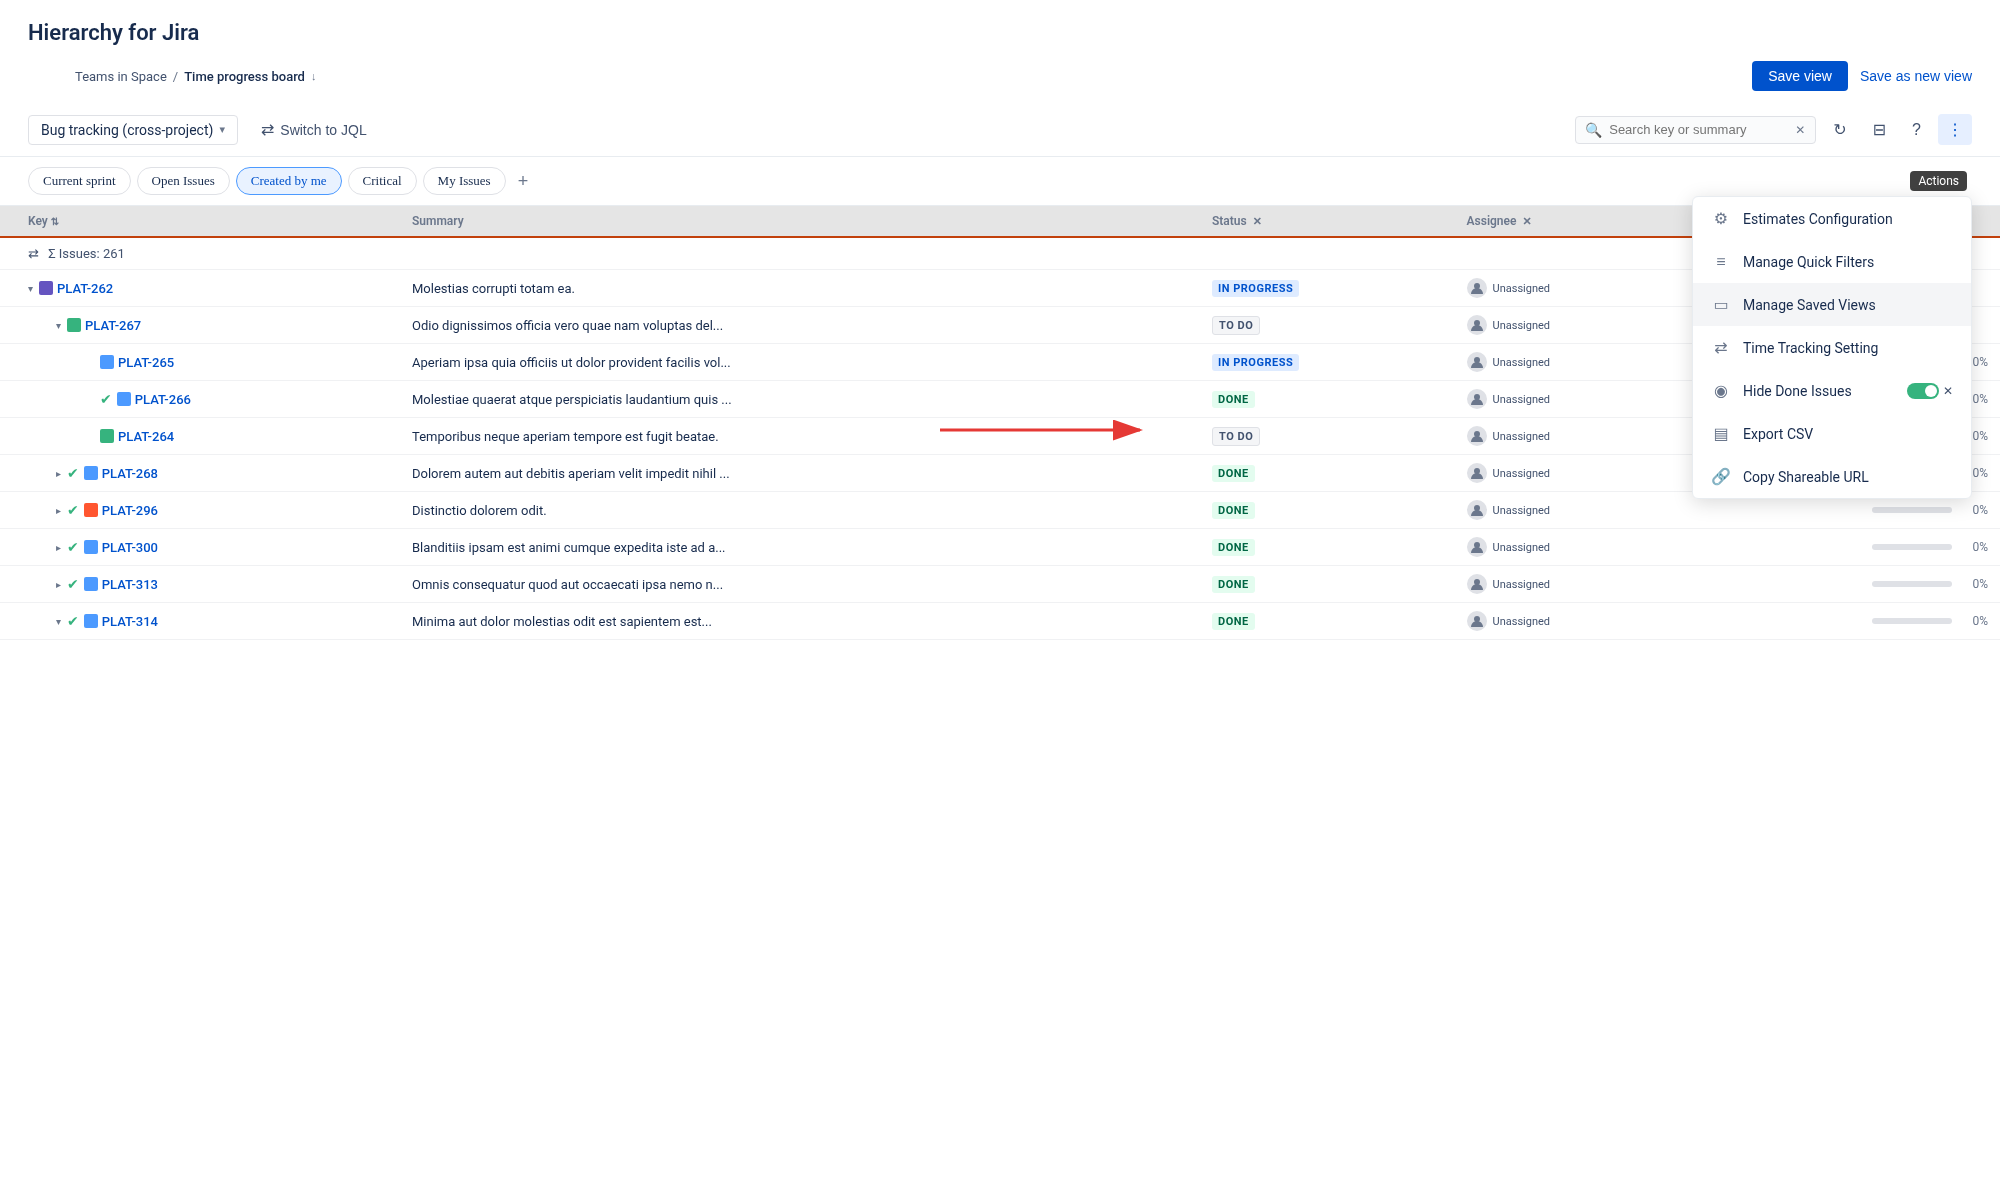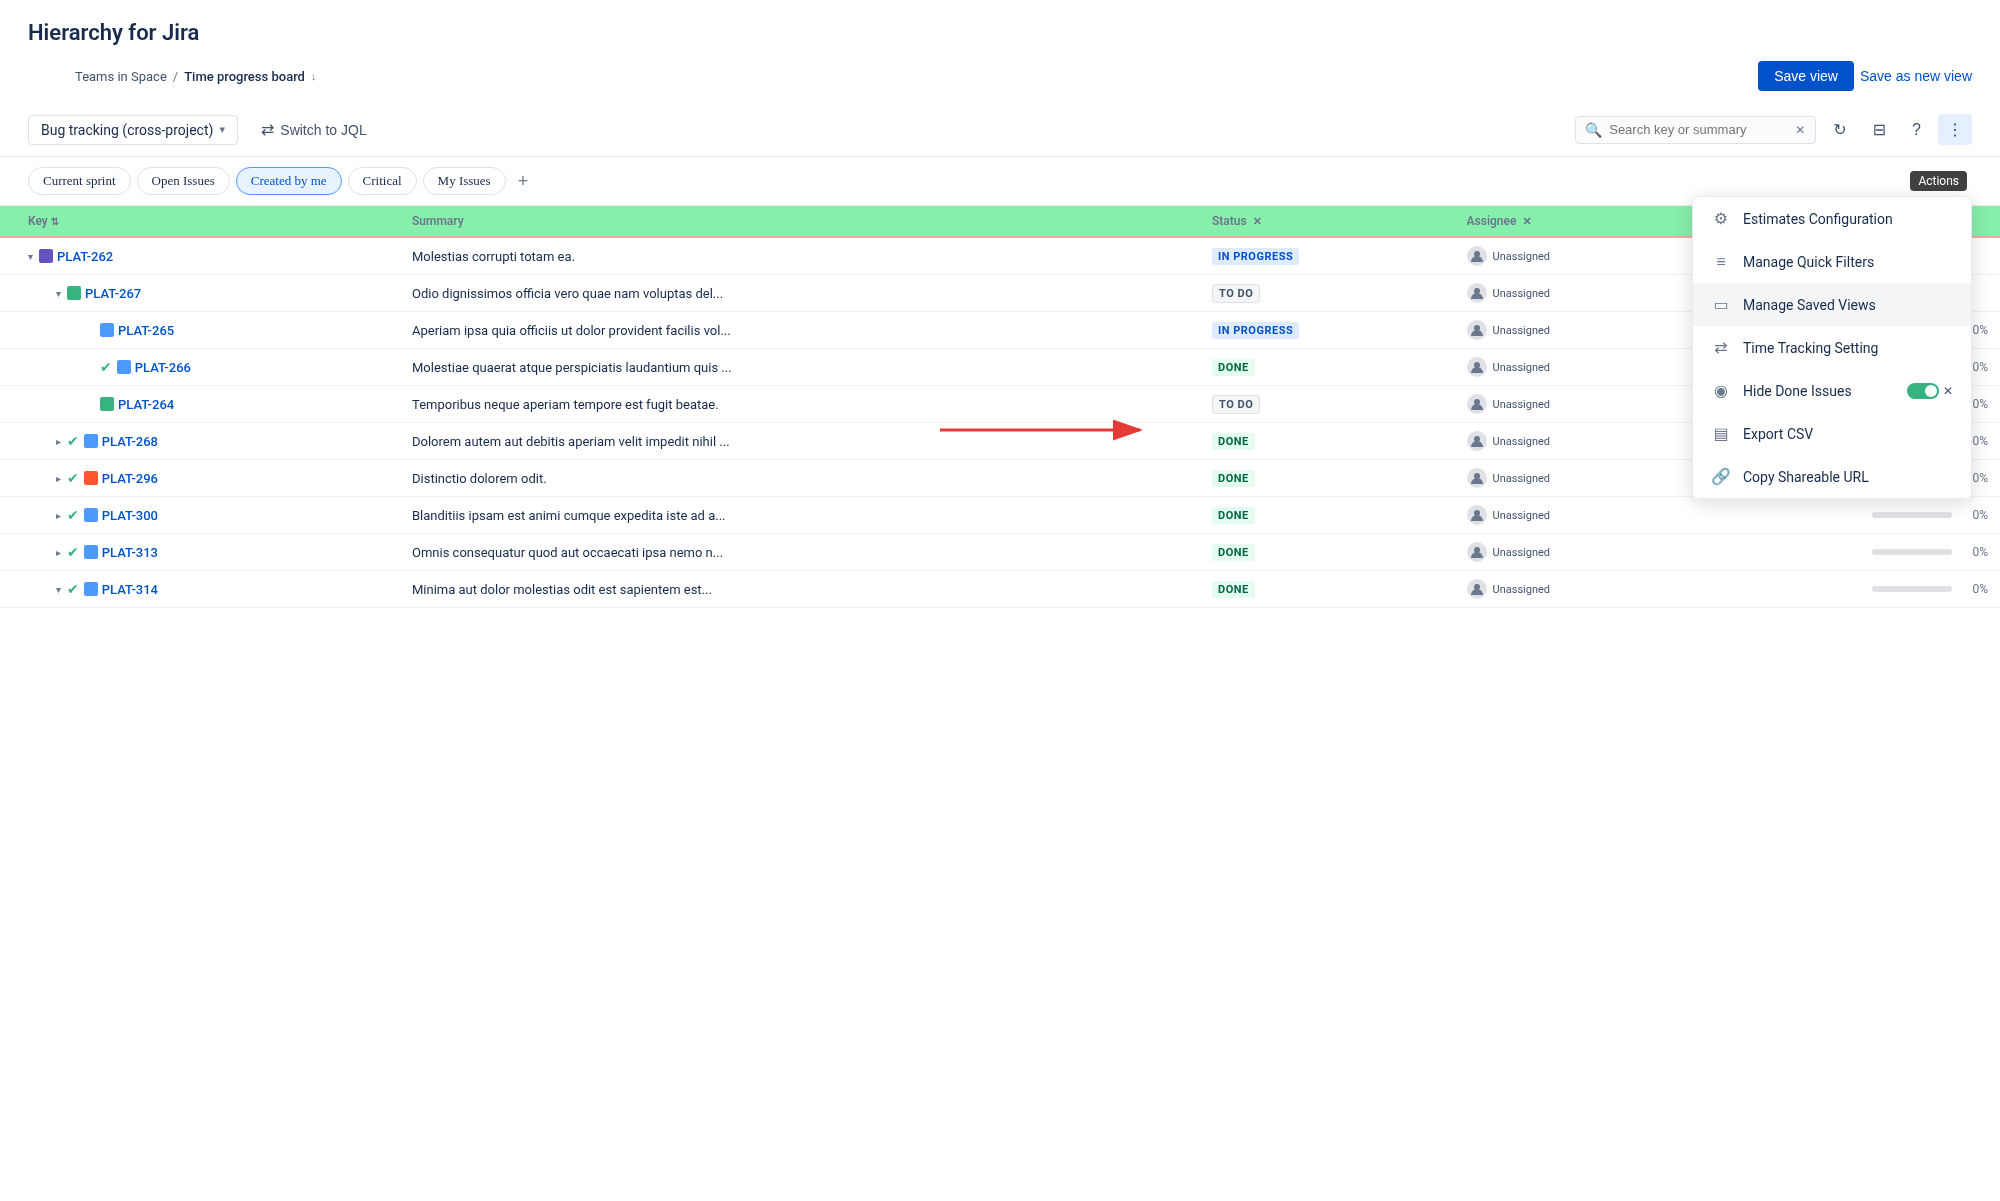--- a/index.html
+++ b/index.html
@@ -8,21 +8,21 @@
     .app-header { padding: 20px 28px 8px 28px; }
     .app-title { font-size: 22px; font-weight: 600; color: #172b4d; }
 
     .breadcrumb-bar { display: flex; align-items: center; justify-content: space-between; padding: 8px 28px 12px 28px; }
     .breadcrumb { display: flex; align-items: center; gap: 6px; font-size: 13px; color: #42526e; }
     .breadcrumb-sep { color: #6b778c; }
     .breadcrumb-link { color: #42526e; text-decoration: none; margin-left: 47px; }
     .breadcrumb-current { color: #172b4d; font-weight: 500; }
     .breadcrumb-arrow { font-size: 11px; color: #6b778c; }
 
-    .header-actions { display: flex; align-items: center; gap: 6px; }
+    .header-actions { display: flex; align-items: center; gap: 12px; }
     .btn-save-view { background: #0052cc; color: #fff; border: none; border-radius: 4px; padding: 7px 16px; font-size: 14px; font-weight: 500; cursor: pointer; }
     .btn-save-new { background: none; border: none; color: #0052cc; font-size: 14px; cursor: pointer; }
 
     .toolbar { display: flex; align-items: center; justify-content: space-between; padding: 10px 28px; border-bottom: 1px solid #e8ecf0; }
     .toolbar-left { display: flex; align-items: center; gap: 10px; }
     .filter-dropdown { display: flex; align-items: center; gap: 6px; border: 1px solid #dfe1e6; border-radius: 4px; padding: 6px 12px; font-size: 14px; background: #fff; cursor: pointer; color: #172b4d; }
     .filter-dropdown .chevron { color: #6b778c; font-size: 11px; }
     .switch-jql { display: flex; align-items: center; gap: 6px; border: 1px solid transparent; border-radius: 4px; padding: 6px 12px; font-size: 14px; background: none; color: #42526e; cursor: pointer; }
     .switch-jql-icon { font-size: 16px; }
 
@@ -33,21 +33,21 @@
     .toolbar-icon-btn { background: none; border: 1px solid transparent; border-radius: 4px; padding: 5px 8px; cursor: pointer; color: #42526e; font-size: 16px; display: flex; align-items: center; justify-content: center; }
     .toolbar-icon-btn.active { background: #e6efff; color: #0052cc; }
 
     .filter-tabs { display: flex; align-items: center; padding: 10px 28px; gap: 6px; border-bottom: 1px solid #e8ecf0; }
     .filter-tab { border: 1px solid #dfe1e6; border-radius: 20px; padding: 5px 14px; font-size: 13px; cursor: pointer; color: #172b4d; background: #fff; font-family: Liberation Serif, serif; }
     .filter-tab.active { background: #e9f2ff; border-color: #4c9aff; color: #0052cc; }
     .add-filter-btn { border: none; background: none; font-size: 18px; color: #6b778c; cursor: pointer; padding: 2px 6px; border-radius: 4px; }
 
     .table-container { width: 100%; overflow-x: auto; position: relative; }
     .issues-table { width: 100%; border-collapse: collapse; }
-    .issues-table th { text-align: left; padding: 8px 12px; font-size: 12px; font-weight: 600; color: #6b778c; border-bottom: 2px solid #fca5a5; background: #86efac; position: sticky; top: 0; z-index: 1; white-space: nowrap; }
+    .issues-table th { text-align: left; padding: 8px 12px; font-size: 12px; font-weight: 600; color: #6b778c; border-bottom: 2px solid #c2410c; background: #e5e5e5; position: sticky; top: 0; z-index: 1; white-space: nowrap; }
     .issues-table th.key-col { padding-left: 28px; width: 220px; }
     .issues-table th.summary-col { width: 440px; }
     .issues-table th.status-col { width: 140px; }
     .issues-table th.assignee-col { width: 160px; }
     .issues-table th.progress-col { width: 140px; text-align: right; }
 
     .issues-table td { padding: 8px 12px; border-bottom: 1px solid #f0f1f3; vertical-align: middle; font-size: 13px; }
 
     .key-cell { display: flex; align-items: center; gap: 4px; }
     .key-link { color: #0052cc; text-decoration: none; font-size: 13px; font-weight: 500; }
@@ -155,20 +155,26 @@
           <span class="close-filter-btn">✕</span>
         </th>
         <th class="assignee-col">
           Assignee
           <span class="close-filter-btn">✕</span>
         </th>
         <th class="progress-col"></th>
       </tr>
     </thead>
     <tbody id="table-body">
+    <tr>
+  <td colspan="5" style="padding: 8px 28px; font-size:13px; color:#42526e;">
+    <span style="cursor:pointer;margin-right:6px;">⇄</span>
+    <span>Σ Issues: 261</span>
+  </td>
+</tr>
         <tr>
     <td style="padding-left:28px;">
       <div class="key-cell">
         <span class="expand-arrow">▾</span>
 
         <span style="width:14px;height:14px;border-radius:2px;background:#6554c0;display:inline-block;flex-shrink:0;"></span>
         <a class="key-link" href="#">PLAT-262</a>
       </div>
     </td>
     <td style="color:#172b4d;">Molestias corrupti totam ea.</td>

